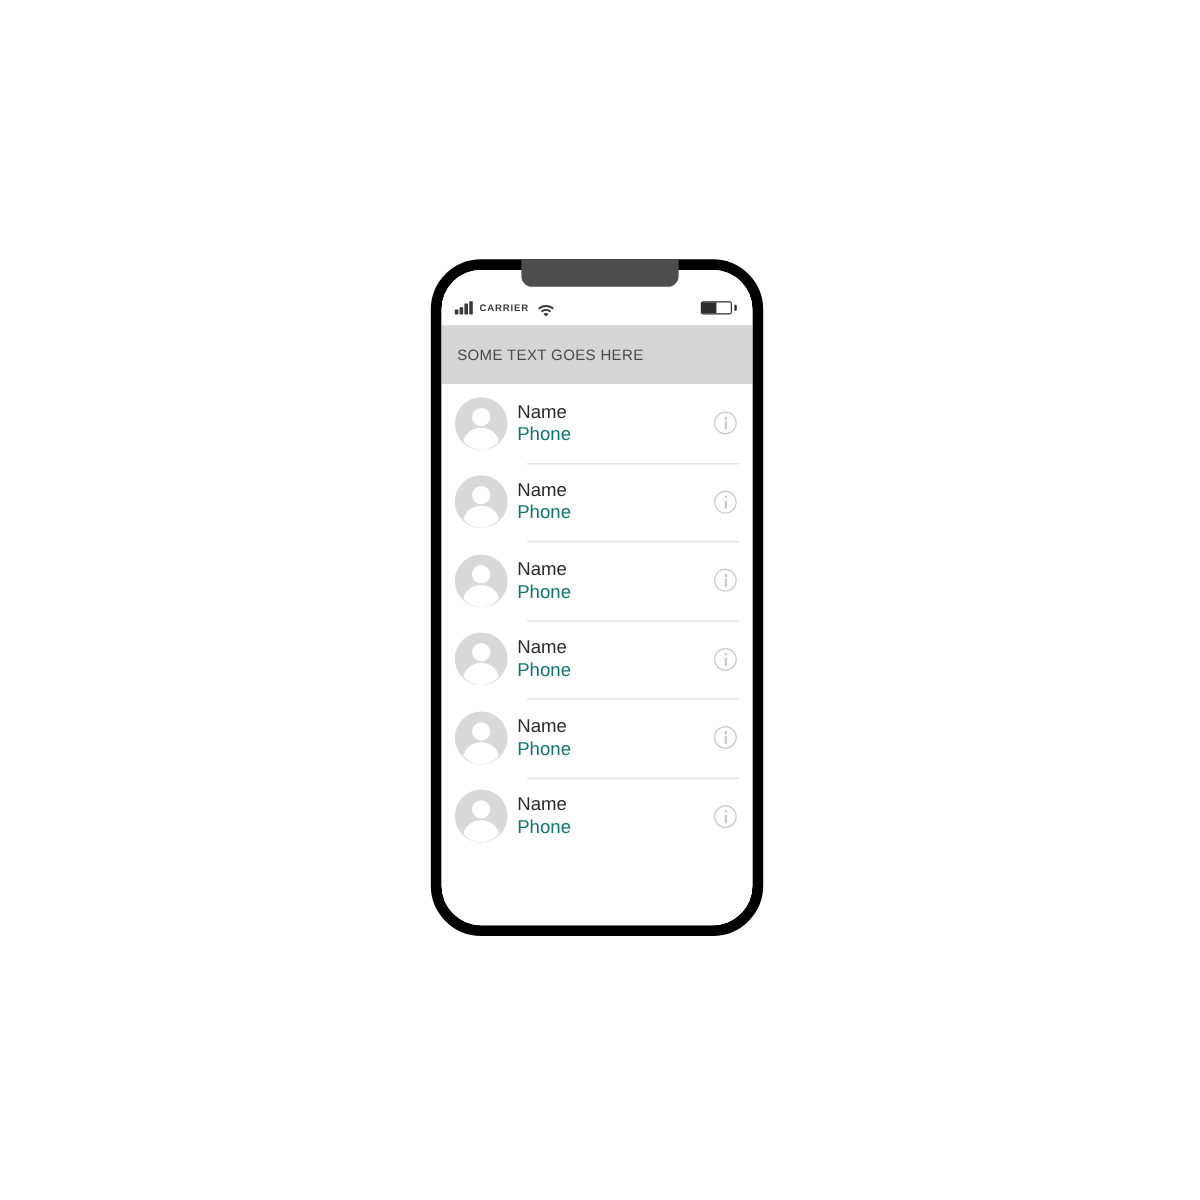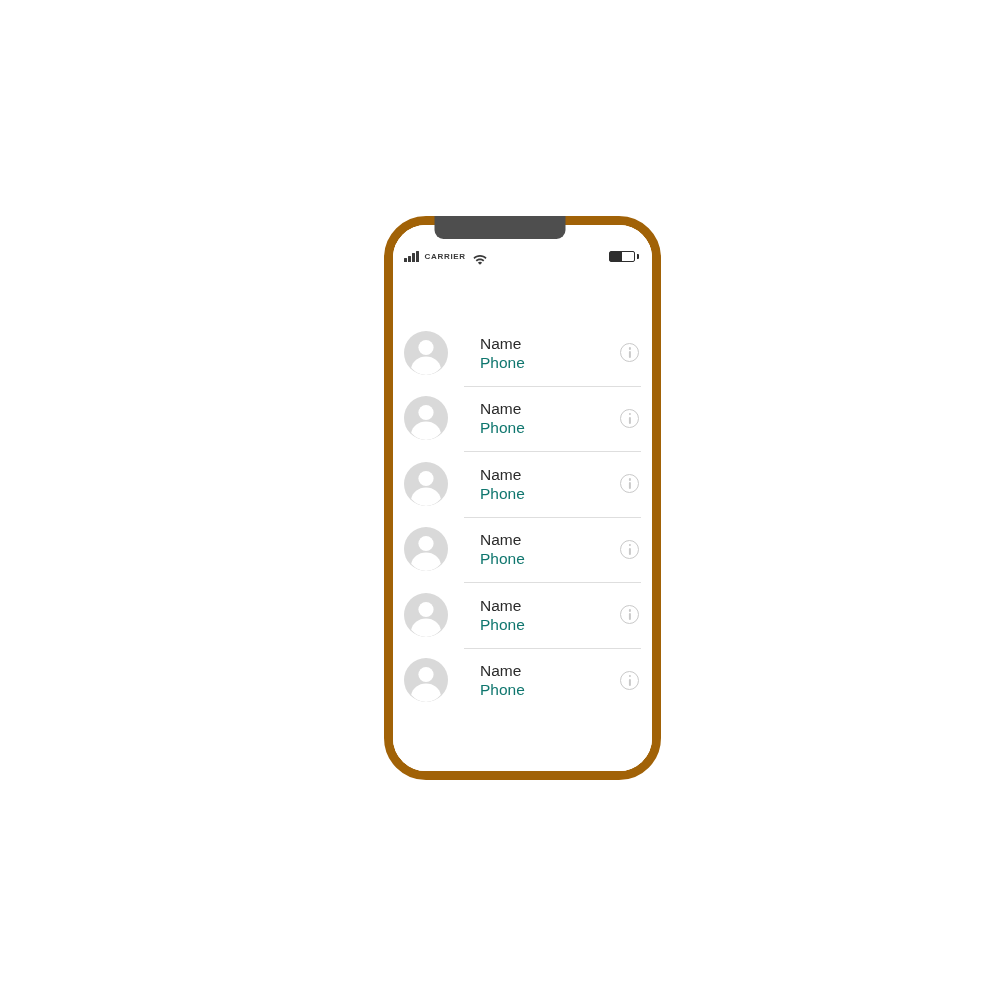--- a/index.html
+++ b/index.html
@@ -16,26 +16,26 @@
 
   #canvas {
     position: relative;
     width: 1000px;
     height: 1000px;
   }
 
   
   .phone-frame {
     position: absolute;
-    left: 384px;
+    left: 359px;
     top: 216px;
     width: 277px;
     height: 564px;
     box-sizing: border-box;
-    border: 9px solid #a16207;
+    border: 9px solid #000000;
     border-radius: 42px;
     background: #ffffff;
   }
 
   .phone-screen {
     position: absolute;
     left: 0;
     top: 0;
     right: 0;
     bottom: 0;
@@ -196,21 +196,21 @@
     height: 44px;
     border-radius: 50%;
     background: #d9d9d9;
     overflow: hidden;
     position: relative;
   }
   .avatar svg { display: block; width: 44px; height: 44px; }
 
   .contact-text {
     flex: 1 1 auto;
-    margin-left: 32px;
+    margin-left: 8px;
     min-width: 0;
   }
   .contact-name {
     font-size: 15.5px;
     color: #2b2b2b;
     line-height: 1.23;
     white-space: nowrap;
   }
   .contact-phone {
     font-size: 15.5px;
@@ -280,20 +280,23 @@
         <div class="status-right">
           <div class="battery-wrap">
             <div class="battery">
               <div class="battery-fill" style="width: 52%;"></div>
             </div>
             <div class="battery-tip"></div>
           </div>
         </div>
       </div>
 
+      <div class="header-band">
+        <div class="header-title">SOME TEXT GOES HERE</div>
+      </div>
 
       <div class="contact-list">
 
         <div class="contact-row">
           <div class="avatar">
             <svg viewBox="0 0 44 44" xmlns="http://www.w3.org/2000/svg">
               <circle cx="22" cy="16.5" r="7.6" fill="#ffffff"></circle>
               <path d="M22 25.5c-7.6 0-13.6 4.9-14.8 11.3 3.8 4.4 9 7.2 14.8 7.2s11-2.8 14.8-7.2C35.6 30.4 29.6 25.5 22 25.5z" fill="#ffffff"></path>
             </svg>
           </div>

